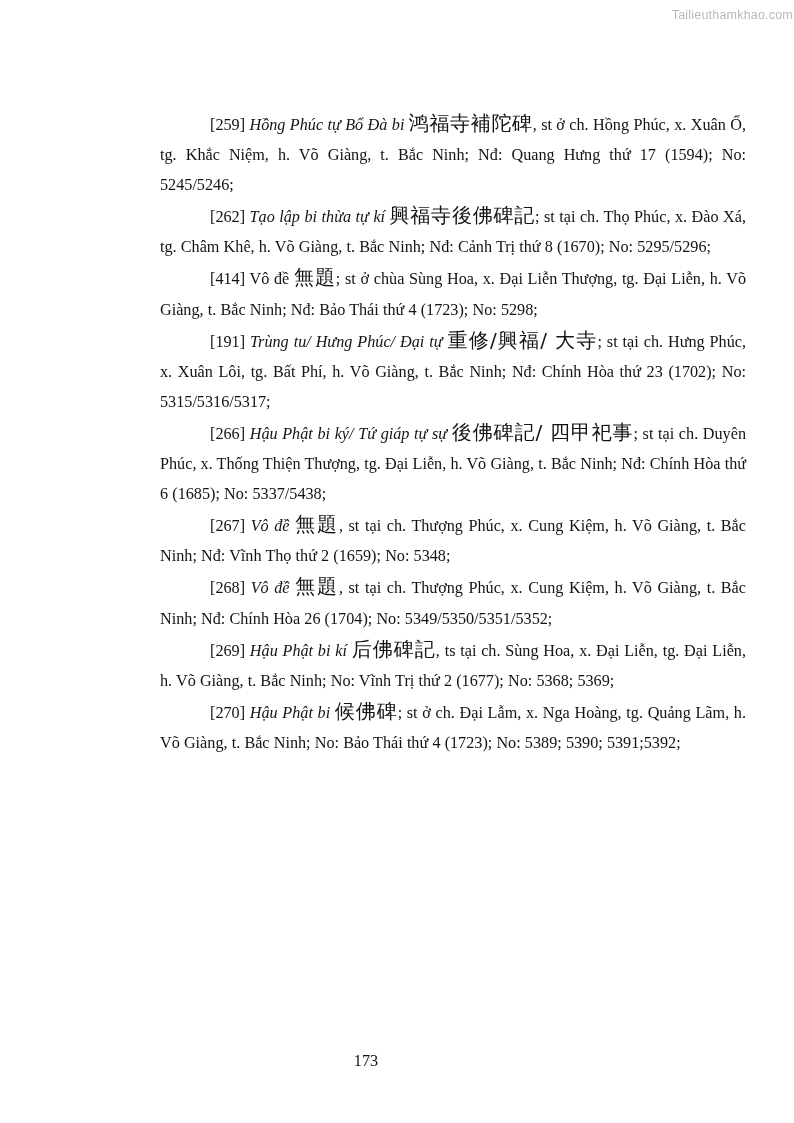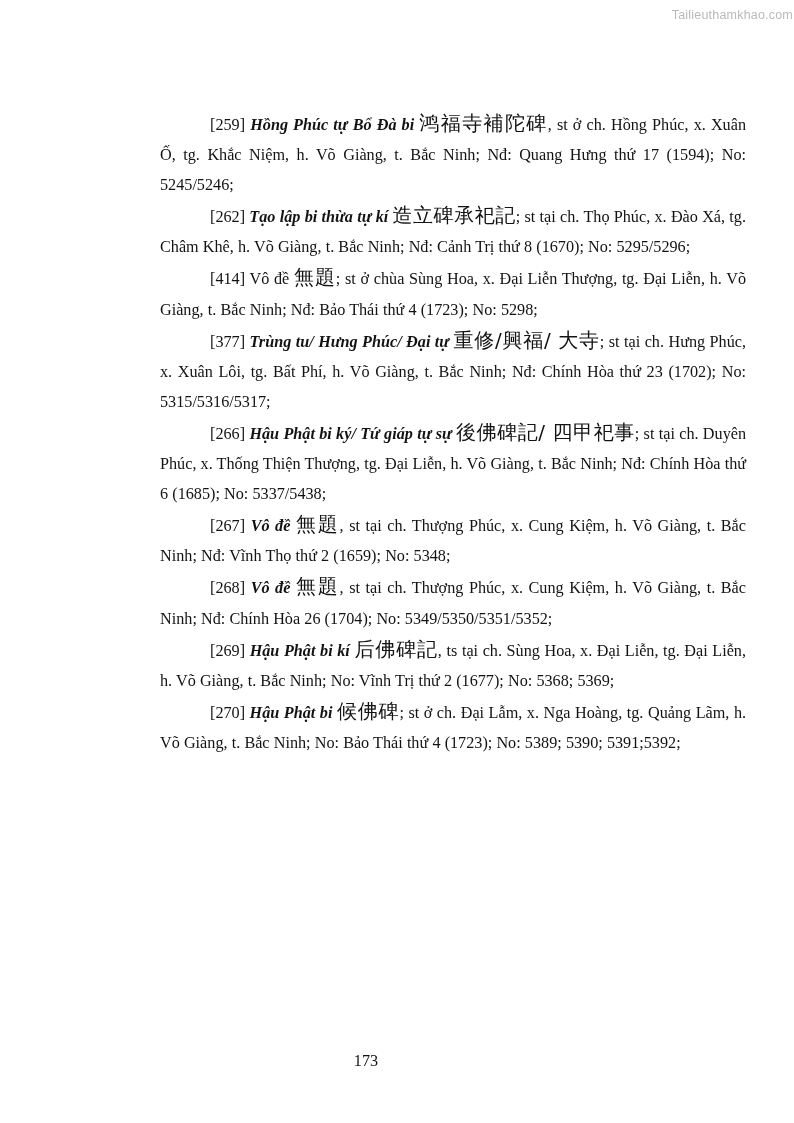--- a/index.html
+++ b/index.html
@@ -51,21 +51,20 @@
     font-size: 16.2px;
     line-height: 30.1px;
     color: #131313;
     
     word-spacing: 0.1px;
   }
 
   
   .ital {
     font-style: italic;
-    font-weight: bold;
   }
 
   
   .han {
     font-family: "DejaVu Sans", "Liberation Sans", sans-serif;
     font-style: normal;
     font-size: 20px;
     letter-spacing: 0.4px;
   }
 
@@ -81,23 +80,23 @@
 </style>
 </head>
 <body>
 
 <div class="page">
 
   <div class="watermark">Tailieuthamkhao.com</div>
 
   <div class="content" id="entries-root">
       <p class="entry"><span>[259]</span> <span class="ital">Hồng Phúc tự Bổ Đà bi</span> <span class="han">鸿福寺補陀碑</span><span>, st ở ch. Hồng Phúc, x. Xuân Ố, tg. Khắc Niệm, h. Võ Giàng, t. Bắc Ninh; Nđ: Quang Hưng thứ 17 (1594); No: 5245/5246;</span></p>
-      <p class="entry"><span>[262]</span> <span class="ital">Tạo lập bi thừa tự kí</span> <span class="han">造立碑承祀記</span><span>; st tại ch. Thọ Phúc, x. Đào Xá, tg. Châm Khê, h. Võ Giàng, t. Bắc Ninh; Nđ: Cảnh Trị thứ 8 (1670); No: 5295/5296;</span></p>
+      <p class="entry"><span>[262]</span> <span class="ital">Tạo lập bi thừa tự kí</span> <span class="han">興福寺後佛碑記</span><span>; st tại ch. Thọ Phúc, x. Đào Xá, tg. Châm Khê, h. Võ Giàng, t. Bắc Ninh; Nđ: Cảnh Trị thứ 8 (1670); No: 5295/5296;</span></p>
       <p class="entry"><span>[414]</span> <span>Vô đề</span> <span class="han">無題</span><span>; st ở chùa Sùng Hoa, x. Đại Liễn Thượng, tg. Đại Liễn, h. Võ Giàng, t. Bắc Ninh; Nđ: Bảo Thái thứ 4 (1723); No: 5298;</span></p>
-      <p class="entry"><span>[377]</span> <span class="ital">Trùng tu/ Hưng Phúc/ Đại tự</span> <span class="han">重修/興福/ 大寺</span><span>; st tại ch.  Hưng Phúc, x. Xuân Lôi, tg. Bất Phí, h. Võ Giàng, t. Bắc Ninh; Nđ: Chính Hòa thứ 23 (1702); No: 5315/5316/5317;</span></p>
+      <p class="entry"><span>[191]</span> <span class="ital">Trùng tu/ Hưng Phúc/ Đại tự</span> <span class="han">重修/興福/ 大寺</span><span>; st tại ch.  Hưng Phúc, x. Xuân Lôi, tg. Bất Phí, h. Võ Giàng, t. Bắc Ninh; Nđ: Chính Hòa thứ 23 (1702); No: 5315/5316/5317;</span></p>
       <p class="entry"><span>[266]</span> <span class="ital">Hậu Phật bi ký/ Tứ giáp tự sự</span> <span class="han">後佛碑記/ 四甲祀事</span><span>; st tại ch. Duyên Phúc, x. Thống Thiện Thượng, tg. Đại Liễn, h. Võ Giàng, t. Bắc Ninh; Nđ: Chính Hòa thứ 6 (1685); No: 5337/5438;</span></p>
       <p class="entry"><span>[267]</span> <span class="ital">Vô đề</span> <span class="han">無題</span><span>, st tại  ch.  Thượng Phúc, x. Cung Kiệm, h. Võ Giàng, t. Bắc Ninh; Nđ: Vĩnh Thọ thứ 2 (1659); No: 5348;</span></p>
       <p class="entry"><span>[268]</span> <span class="ital">Vô đề</span> <span class="han">無題</span><span>, st tại  ch.  Thượng Phúc, x. Cung Kiệm, h. Võ Giàng, t. Bắc Ninh; Nđ: Chính Hòa 26 (1704); No: 5349/5350/5351/5352;</span></p>
       <p class="entry"><span>[269]</span> <span class="ital">Hậu Phật bi kí</span> <span class="han">后佛碑記</span><span>, ts tại ch. Sùng Hoa, x. Đại Liễn, tg. Đại Liễn, h. Võ Giàng, t. Bắc Ninh; No: Vĩnh Trị thứ 2 (1677); No: 5368; 5369;</span></p>
       <p class="entry"><span>[270]</span> <span class="ital">Hậu Phật bi</span> <span class="han">候佛碑</span><span>; st ở ch. Đại Lẫm, x. Nga Hoàng, tg.  Quảng Lãm, h. Võ Giàng, t. Bắc Ninh; No: Bảo Thái thứ 4 (1723); No: 5389; 5390; 5391;5392;</span></p>
     </div>
 
   <div class="pagenum">173</div>
 
 </div>

